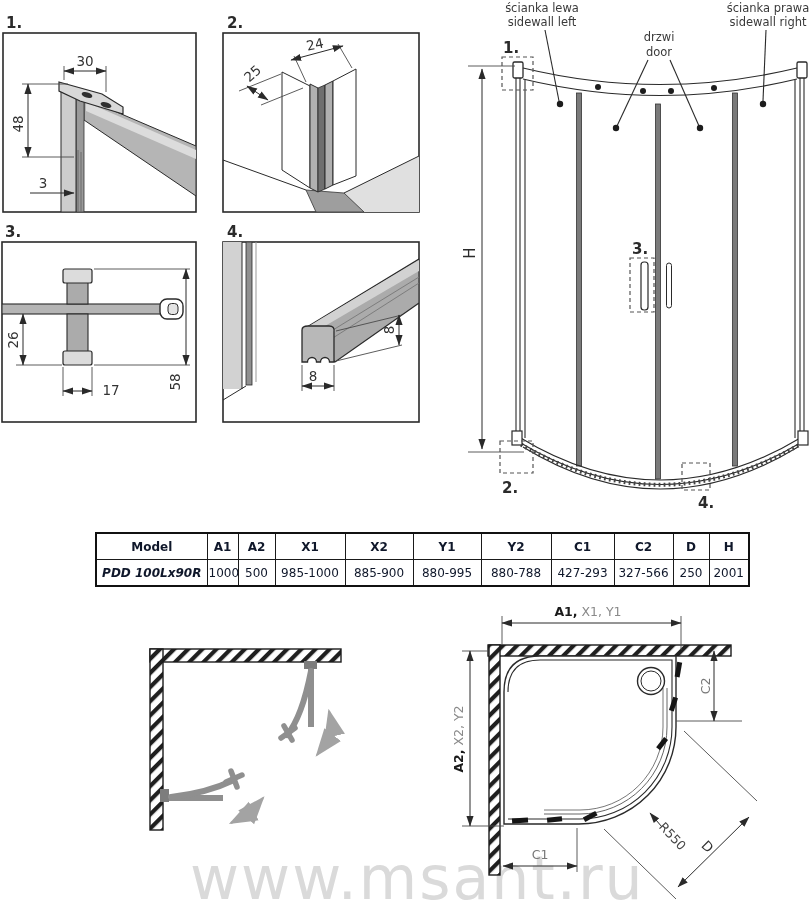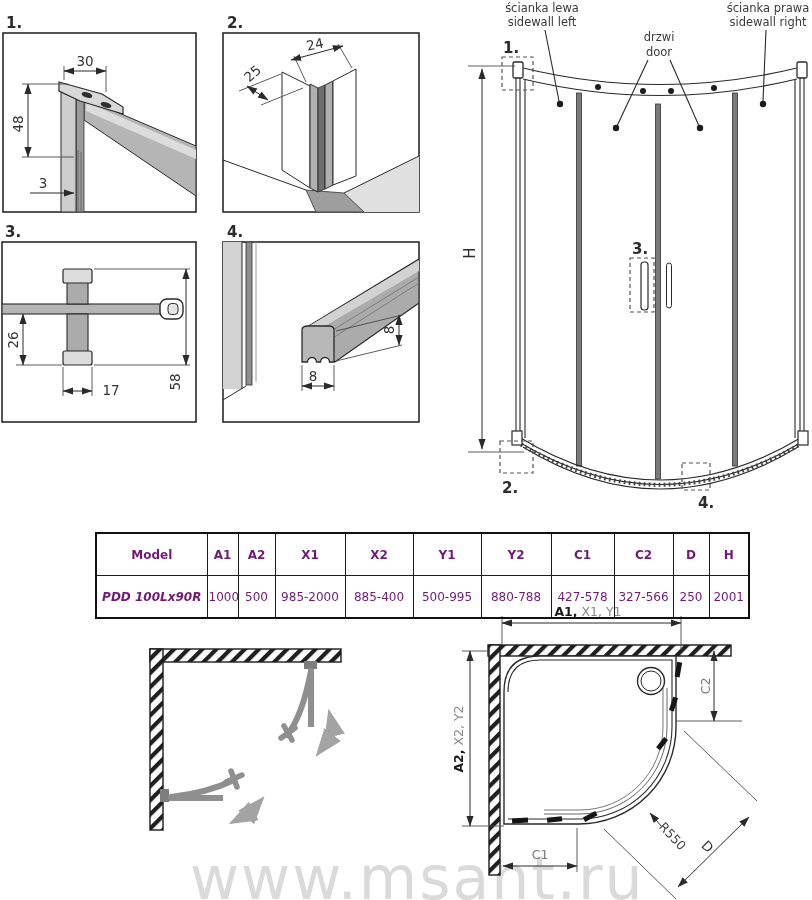--- a/index.html
+++ b/index.html
@@ -18,21 +18,21 @@
   .s{stroke:#2a2a2a;stroke-width:1.1;fill:none;}
   .dash{fill:none;stroke:#555;stroke-width:1.2;stroke-dasharray:4 3;}
   .dashg{fill:none;stroke:#a3a3a3;stroke-width:2;stroke-dasharray:5 4;}
   .tb{font-weight:bold;fill:#1a1a1a;font-size:12.5px;}
   .tg{fill:#8a8a8a;font-size:12.5px;}
   .tg2{fill:#777;font-size:12.5px;}
   
   table.spec{position:absolute;left:95px;top:532px;z-index:3;border-collapse:collapse;
              table-layout:fixed;width:653px;border:2px solid #111;background:transparent;}
   table.spec th,table.spec td{border:1.5px solid #1a1a1a;height:23px;font-size:12px;
-             text-align:center;padding:9px 1px;color:#701a75;white-space:nowrap;overflow:hidden;}
+             text-align:center;padding:1px 1px;color:#0f172a;white-space:nowrap;overflow:hidden;}
   th.hb{font-weight:bold;color:#000;}
   th.hg{font-weight:bold;color:#8a8a8a;}
   td.model{font-weight:bold;font-style:italic;color:#111;margin-left:12px;}
 </style>
 </head>
 <body>
 
 <div class="canvas">
 
   <div class="watermark">www.msant.ru</div>
@@ -332,24 +332,24 @@
       <th class="hg">Y2</th>
       <th class="hg">C1</th>
       <th class="hg">C2</th>
       <th class="hg">D</th>
       <th class="hb">H</th>
     </tr>
     <tr>
       <td class="model">PDD 100Lx90R</td>
       <td>1000</td>
       <td>500</td>
-      <td>985-2000</td>
-      <td>885-400</td>
-      <td>500-995</td>
+      <td>985-1000</td>
+      <td>885-900</td>
+      <td>880-995</td>
       <td>880-788</td>
-      <td>427-578</td>
+      <td>427-293</td>
       <td>327-566</td>
       <td>250</td>
       <td>2001</td>
     </tr>
   </tbody>
     </table>
 </div>
 
 </body></html>

